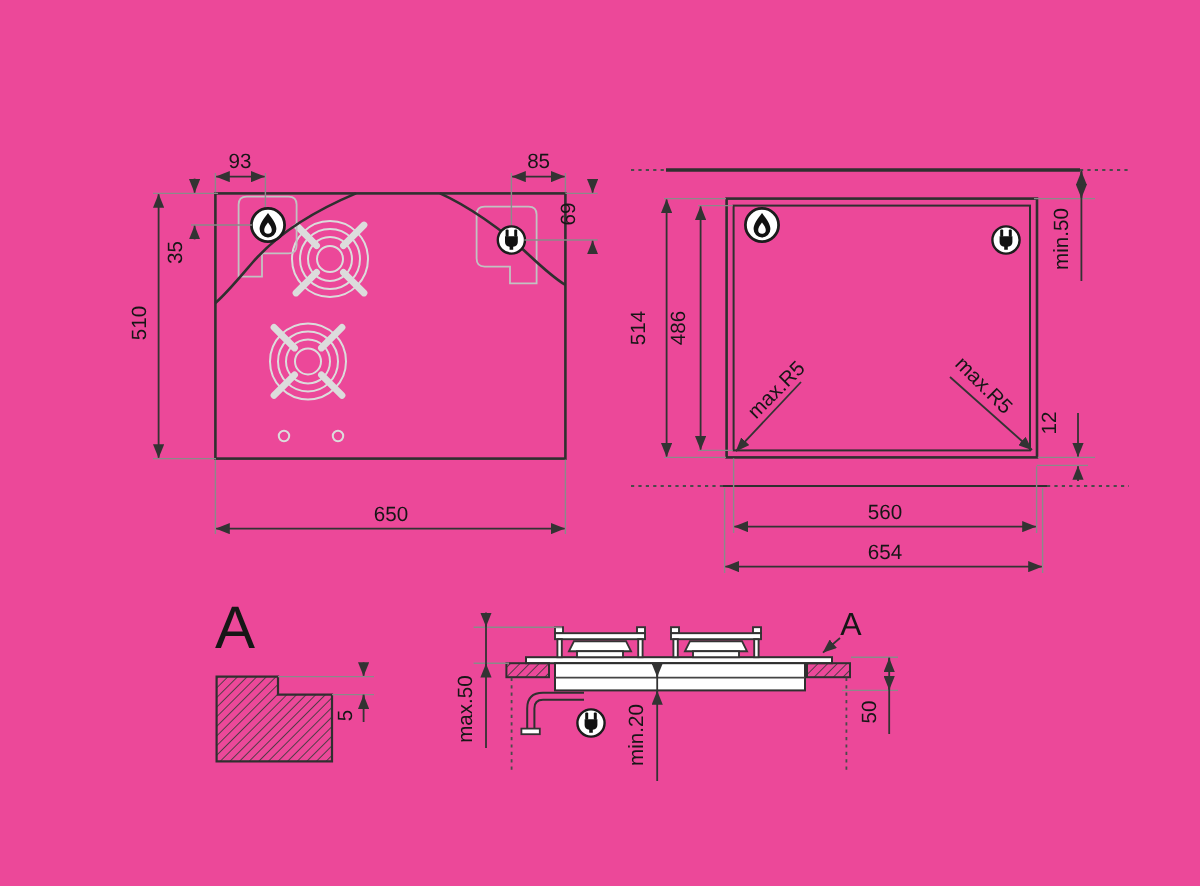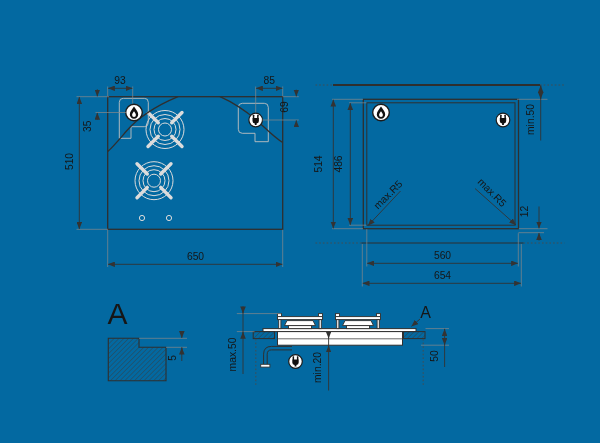--- a/index.html
+++ b/index.html
@@ -1,16 +1,16 @@
 <!DOCTYPE html>
 <html><head>
 <meta charset="utf-8">
 <style>
   html,body{margin:0;padding:0;background:#fff;}
-  #stage{position:relative;width:600px;height:443px;background:#0369a1;overflow:hidden;
+  #stage{position:relative;width:600px;height:443px;background:#ec4899;overflow:hidden;
          font-family:"Liberation Sans", sans-serif;}
   svg{position:absolute;left:0;top:0;}
   text{fill:#161616;font-family:"Liberation Sans", sans-serif;font-size:10.3px;}
   .outline{stroke:#2f2f2f;stroke-width:1.3;fill:none;}
   .med{stroke:#2f2f2f;stroke-width:1;fill:none;}
   .dim{stroke:#333;stroke-width:0.9;fill:none;}
   .ext{stroke:#8a8a8a;stroke-width:0.7;fill:none;}
   .dotted{stroke:#4a4a4a;stroke-width:0.9;fill:none;stroke-dasharray:1.6 2.1;}
   .grate{stroke:#dcdcdc;fill:none;stroke-width:1;}
   .spoke{stroke:#dcdcdc;stroke-width:3.4;stroke-linecap:round;}

